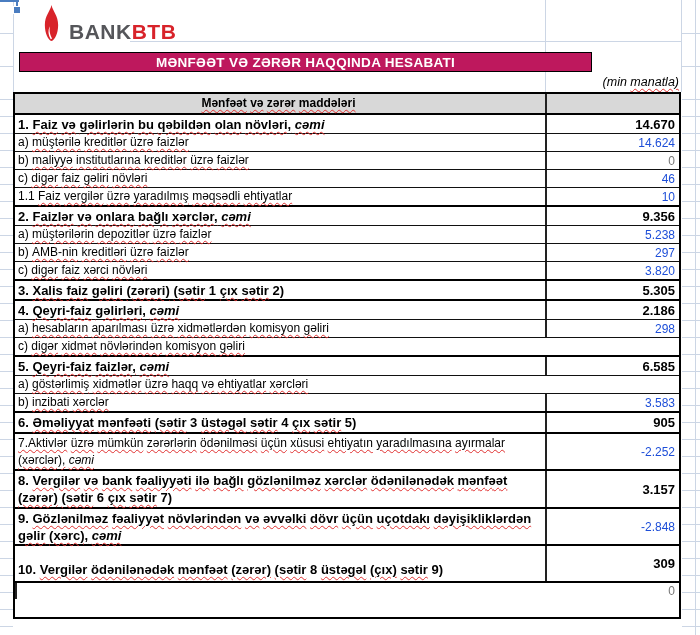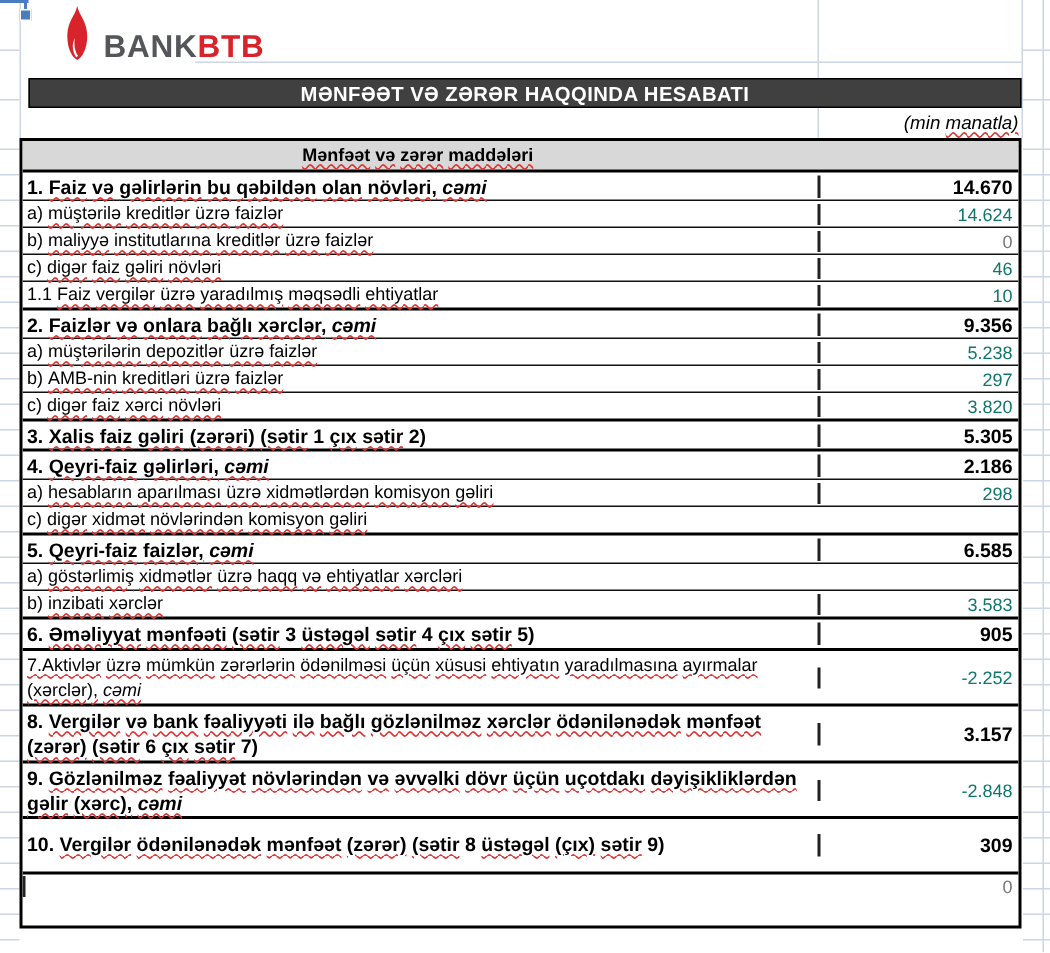--- a/index.html
+++ b/index.html
@@ -9,37 +9,37 @@
   
   .sel-h{position:absolute;left:0;top:0;width:19px;height:2px;background:#4a7dc0;}
   .sel-v{position:absolute;left:16px;top:0;width:2px;height:12px;background:#4a7dc0;}
   .sel-handle{position:absolute;left:13px;top:6px;width:6px;height:6px;background:#4a7dc0;border:1px solid #fff;}
   
   .logo{position:absolute;left:40px;top:6px;height:40px;display:flex;align-items:flex-end;gap:6px;}
   .logo-text{font-size:21px;font-weight:600;letter-spacing:.5px;line-height:1;padding-bottom:4px;}
   .logo-bank{color:#55565a;}
   .logo-btb{color:#d8232a;}
   
-  .banner{position:absolute;left:19px;top:52px;width:662px;height:20px;background:#404040;
+  .banner{position:absolute;left:19px;top:52px;width:573px;height:20px;background:#be185d;
           border:1px solid #000;box-sizing:border-box;display:flex;align-items:center;justify-content:center;}
   .banner span{color:#fff;font-weight:bold;font-size:13.5px;letter-spacing:.3px;}
   
   .unit{position:absolute;top:73px;right:21px;height:17px;font-style:italic;font-size:12.5px;display:flex;align-items:center;}
   
   .tbl{position:absolute;left:13px;top:92px;width:668px;height:527px;box-sizing:border-box;
        border:2px solid #000;background:#fff;overflow:hidden;}
-  .t-row{display:flex;box-sizing:border-box;border-top:1px solid #111;align-items:center;}
+  .t-row{display:flex;box-sizing:border-box;border-top:1px solid #111;}
   .t-row.first{border-top:none;}
   .t-row.thick{border-top:2px solid #000;}
   .t-head{background:#d8d8d8;}
   .t-label{flex:0 0 530px;box-sizing:border-box;display:flex;align-items:center;padding:0 6px 0 3px;
            font-size:12px;line-height:17px;flex-wrap:wrap;align-content:center;}
   .t-head .t-label{justify-content:center;font-weight:bold;}
   .t-value{flex:1 1 auto;box-sizing:border-box;border-left:2px solid #222;display:flex;align-items:center;
-           justify-content:flex-end;padding-right:4px;font-size:12px;color:#0f766e;}
+           justify-content:flex-end;padding-right:4px;font-size:12px;color:#1d4ed8;}
   .t-row.bold .t-label{font-weight:bold;font-size:13px;}
   .t-value.vb{font-weight:bold;font-size:13px;color:#000;}
   .t-value.muted{color:#777;}
   .t-row.tall .t-label{align-items:flex-end;align-content:flex-end;padding-bottom:3px;white-space:nowrap;}
   .it{font-style:italic;}
   .sq{text-decoration-line:underline;text-decoration-style:wavy;text-decoration-color:#e03131;
       text-decoration-thickness:1px;text-underline-offset:2px;}
 </style>
 </head>
 <body>

